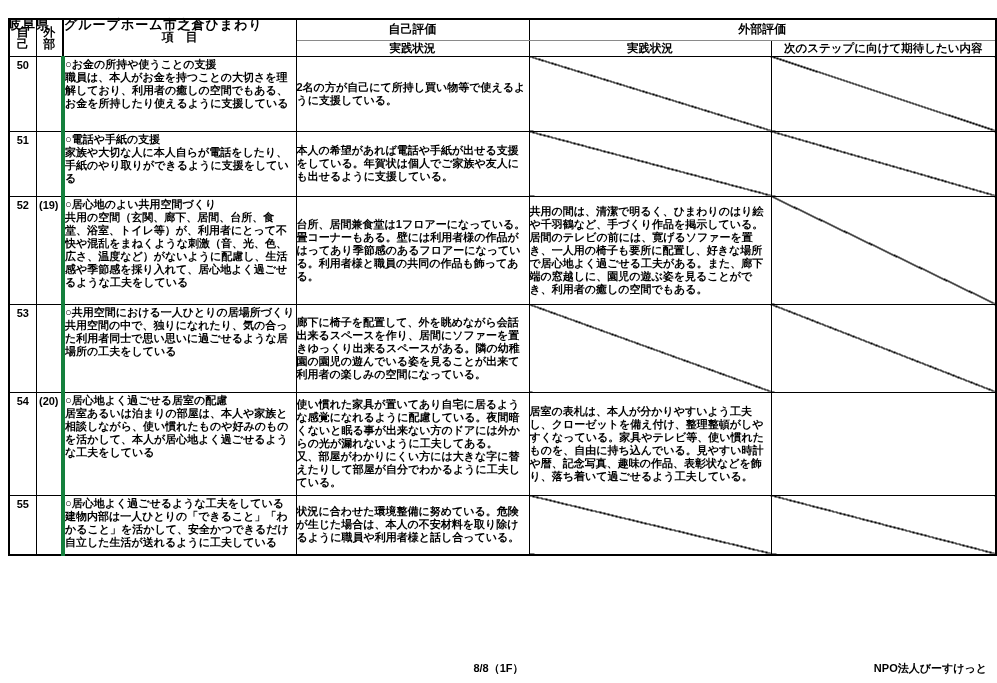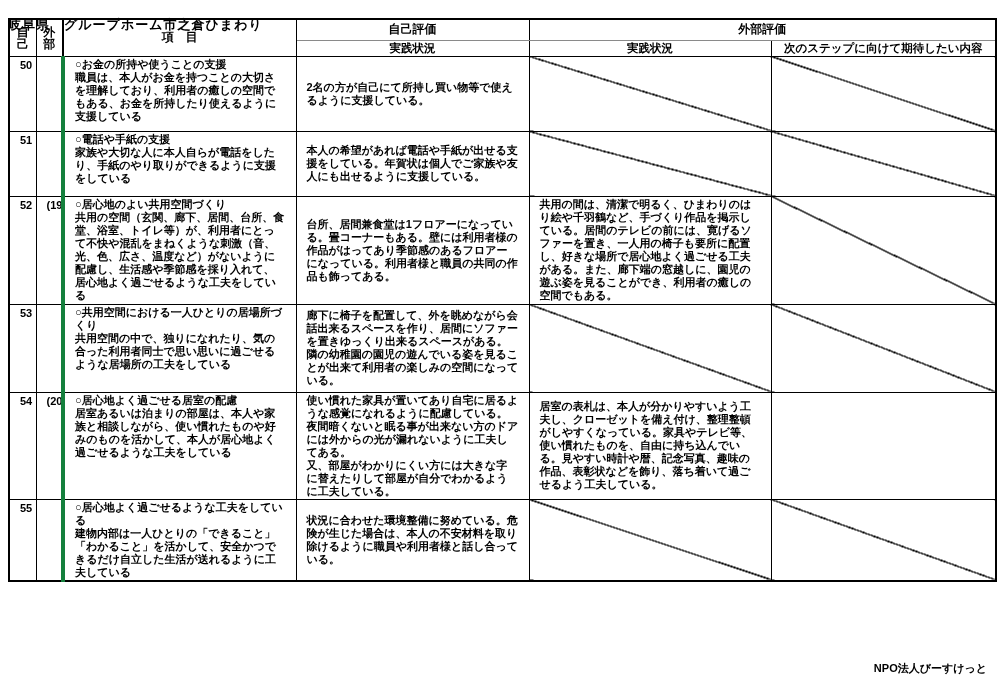--- a/index.html
+++ b/index.html
@@ -38,21 +38,21 @@
   .eval-table th { text-align: center; vertical-align: middle; font-size: 12px; padding: 0; }
   th.stacked div { width: 100%; text-align: center; line-height: 12px; }
   tr.hdr-top th { height: 21px; }
   tr.hdr-sub th { height: 16px; font-size: 11.5px; }
   th.eval-span { border-bottom: 1px solid #8a8a8a; }
   tr.hdr-sub th.sub { border-top: 1px solid #8a8a8a; }
   th.item-col-hdr { border-left: 2px solid #000; }
   td.item-cell { border-left: 4px solid #15803d; }
   .eval-table td {
     vertical-align: top;
-    padding: 1px 10px;
+    padding: 1px 0;
     text-align: left;
   }
   td.num-cell { text-align: center; vertical-align: top; padding-top: 2px; font-size: 11px; }
   td.practice { vertical-align: middle; white-space: pre-wrap; }
   td.item-cell .item-title, td.item-cell .item-desc { text-align: left; }
   td.diag {
     padding: 0;
     background-image: linear-gradient(to right top,
       transparent calc(50% - 0.7px),
       #000 calc(50% - 0.7px),
@@ -175,14 +175,15 @@
         <div class="item-desc">建物内部は一人ひとりの「できること」「わかること」を活かして、安全かつできるだけ自立した生活が送れるように工夫している</div>
       </td>
       <td class="practice">状況に合わせた環境整備に努めている。危険が生じた場合は、本人の不安材料を取り除けるように職員や利用者様と話し合っている。</td>
       <td class="practice diag"></td>
       <td class="practice diag"></td>
     </tr>
   </tbody>
 </table>
 
 <div class="footer">
+  <span class="page-num">8/8（1F）</span>
   <span class="org-name">NPO法人びーすけっと</span>
 </div>
 
 </body></html>

